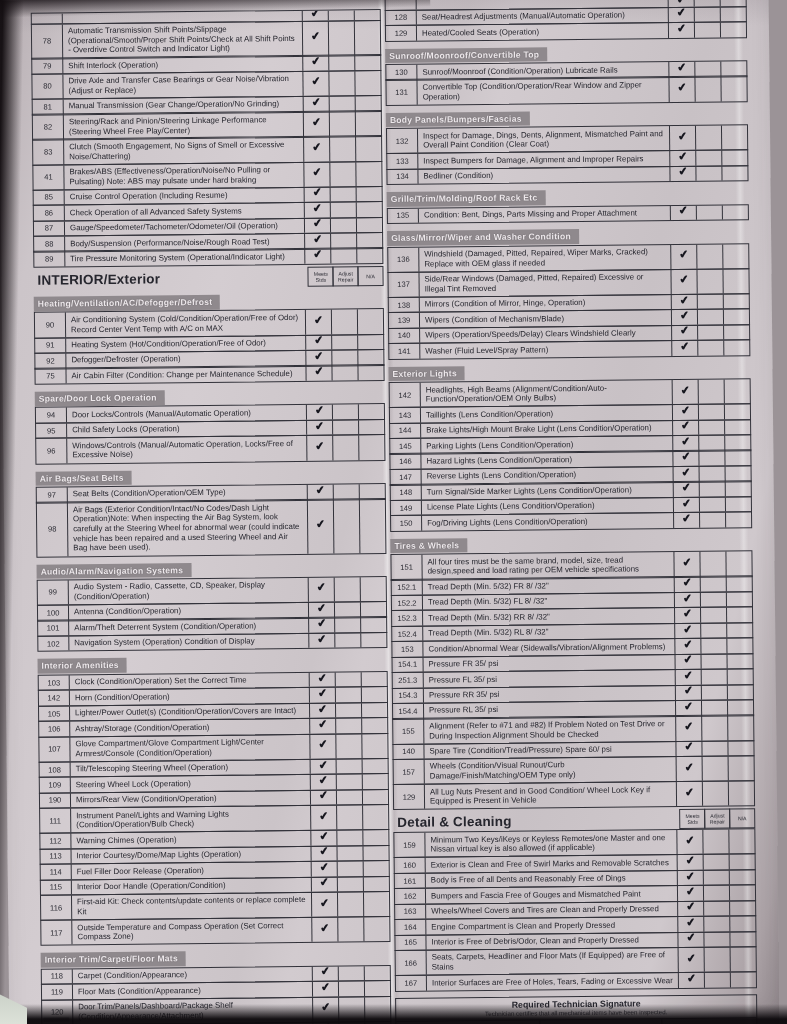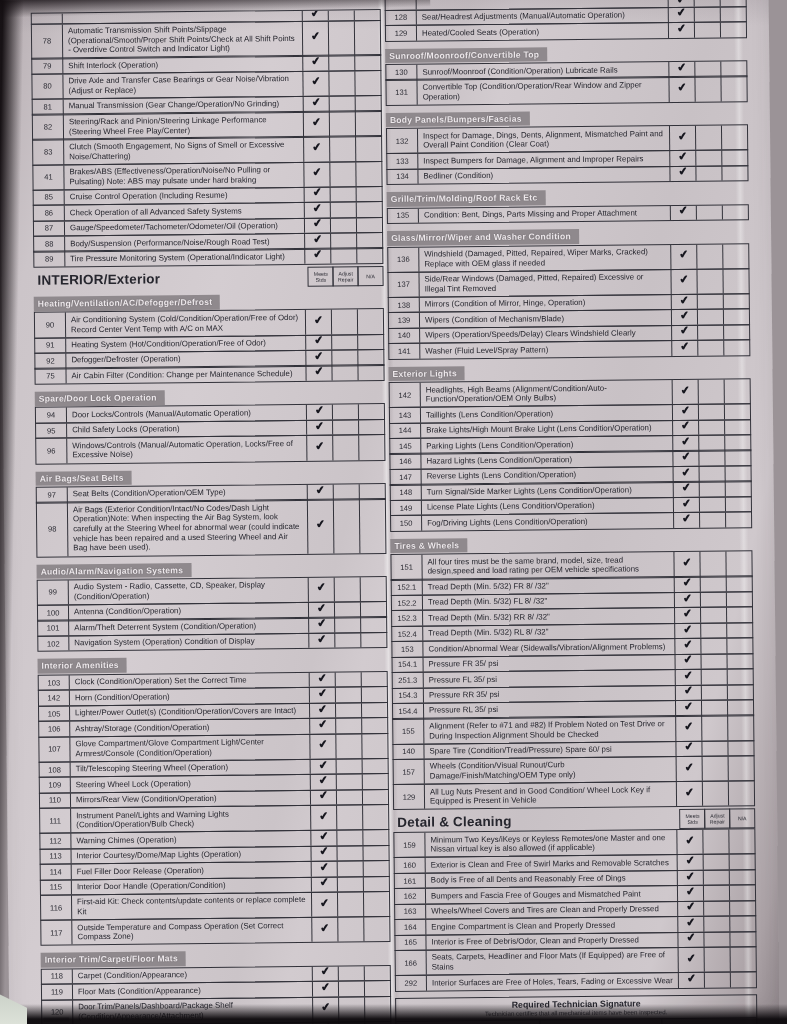--- a/index.html
+++ b/index.html
@@ -419,21 +419,21 @@
         <div class="row">
           <div class="num">109</div>
           <div class="lab">Steering Wheel Lock (Operation)</div>
           <div class="chk">
             <span class="mark">✔</span>
           </div>
           <div class="chk"></div>
           <div class="chk"></div>
         </div>
         <div class="row">
-          <div class="num">110</div>
+          <div class="num">190</div>
           <div class="lab">Mirrors/Rear View (Condition/Operation)</div>
           <div class="chk">
             <span class="mark">✔</span>
           </div>
           <div class="chk"></div>
           <div class="chk"></div>
         </div>
         <div class="row">
           <div class="num">111</div>
           <div class="lab">Instrument Panel/Lights and Warning Lights (Condition/Operation/Bulb Check)</div>
@@ -957,21 +957,21 @@
           <div class="row">
             <div class="num">166</div>
             <div class="lab">Seats, Carpets, Headliner and Floor Mats (If Equipped) are Free of Stains</div>
             <div class="chk">
               <span class="mark">✔</span>
             </div>
             <div class="chk"></div>
             <div class="chk"></div>
           </div>
           <div class="row">
-            <div class="num">292</div>
+            <div class="num">167</div>
             <div class="lab">Interior Surfaces are Free of Holes, Tears, Fading or Excessive Wear</div>
             <div class="chk">
               <span class="mark">✔</span>
             </div>
             <div class="chk"></div>
             <div class="chk"></div>
           </div>
         </div>
 
       <div class="sig">

